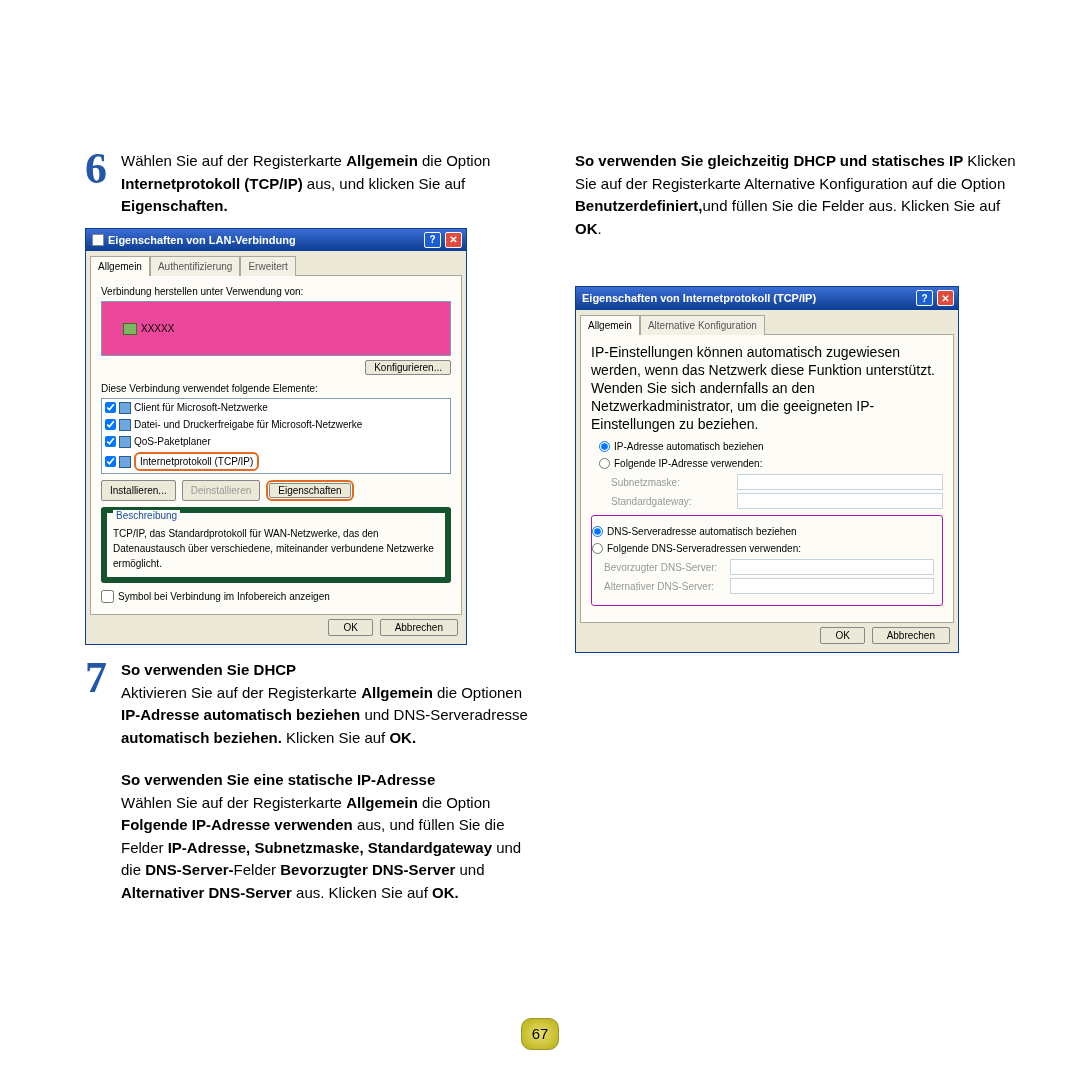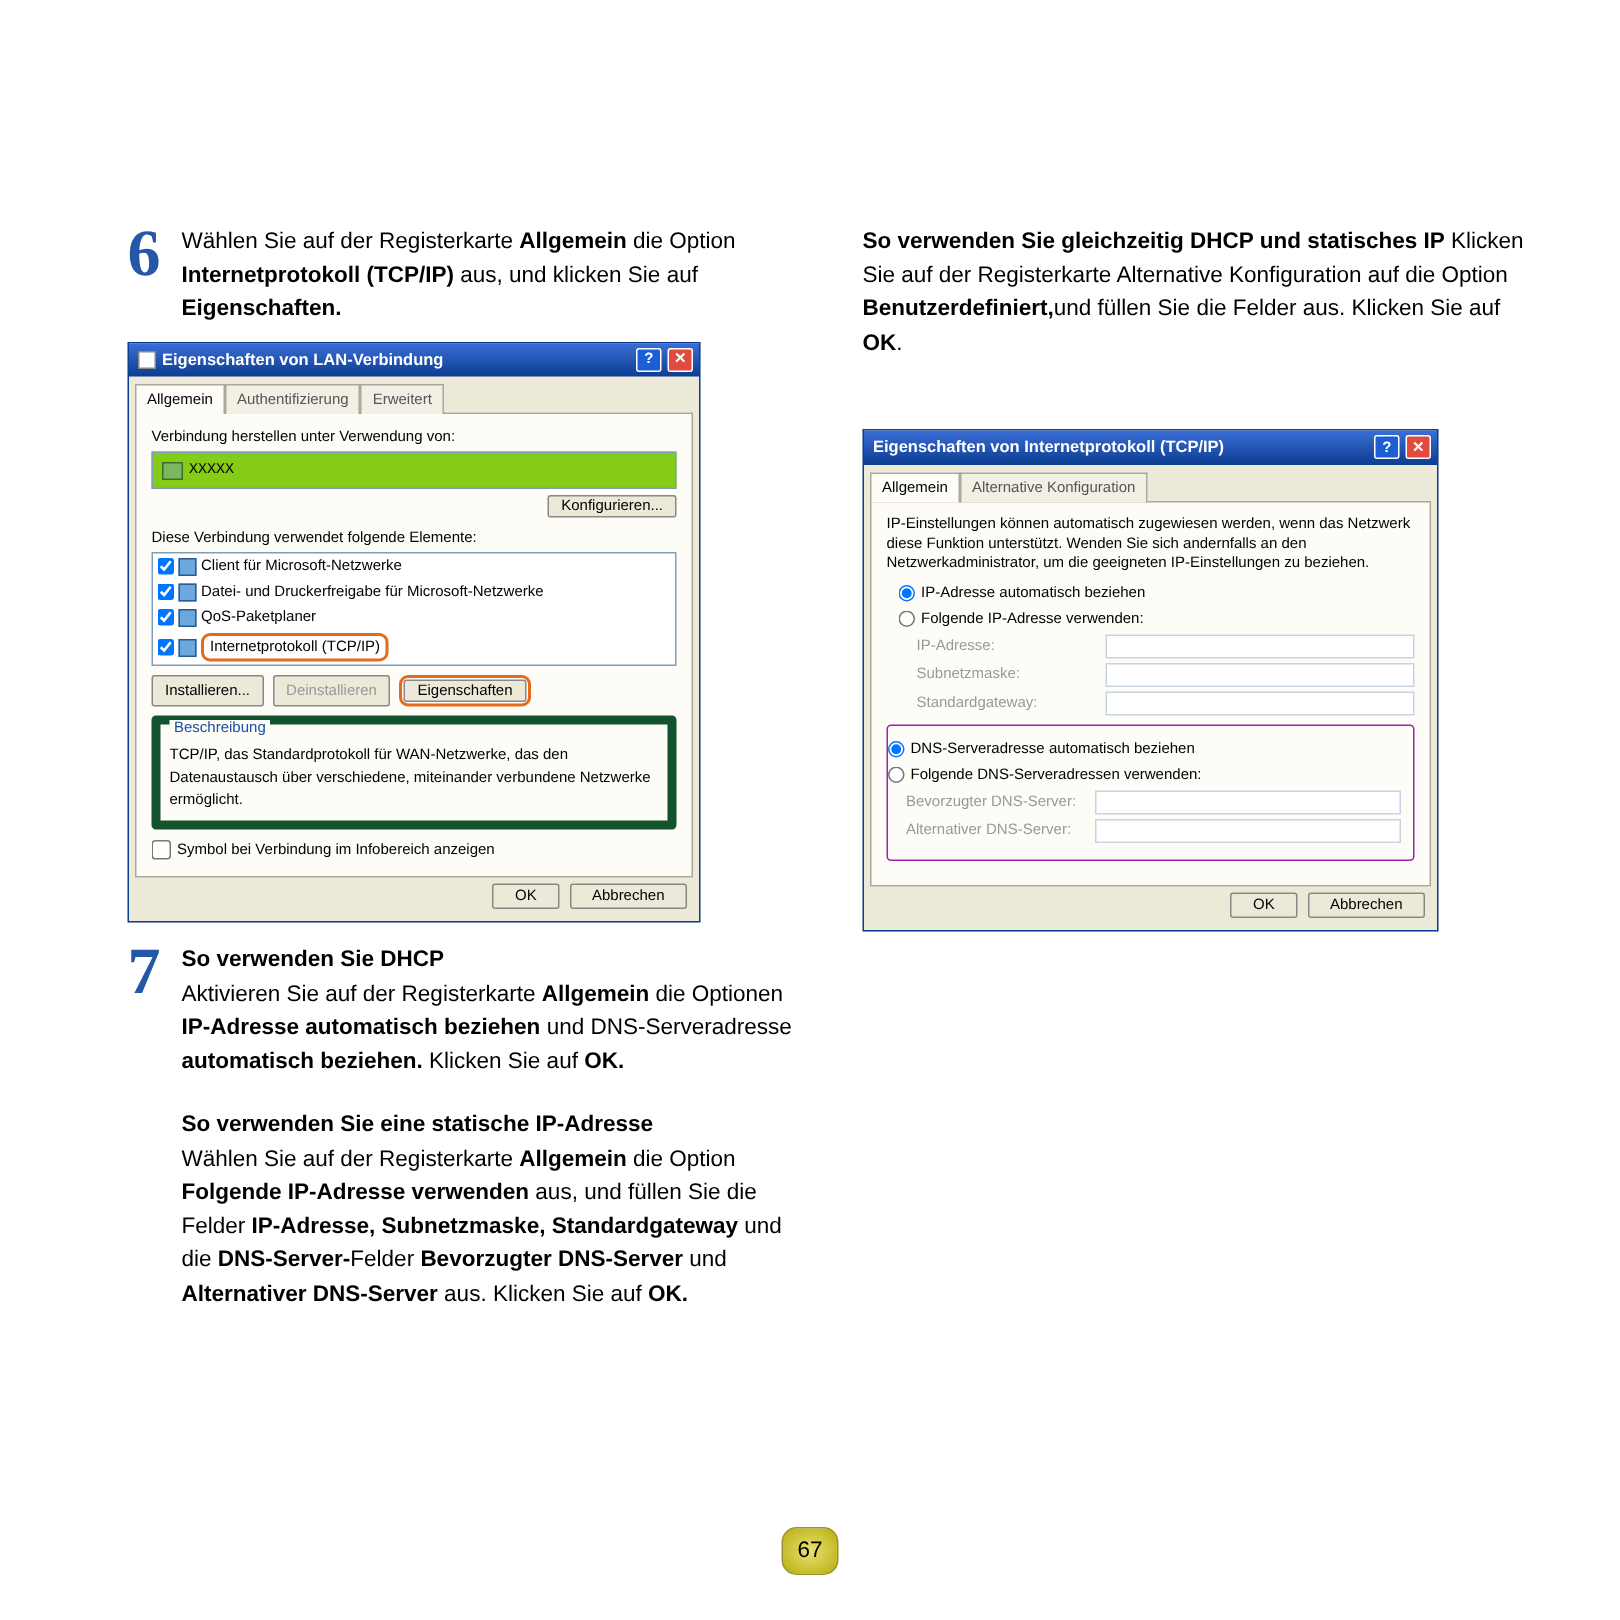--- a/index.html
+++ b/index.html
@@ -62,21 +62,21 @@
   .tbtn.close { background:#e04a3f; }
   .tabs { display:flex; gap:0; margin: 4px 0 0 4px; }
   .tab {
     background:#fdfcf7; border:1px solid #aca899; border-bottom:none;
     padding:2px 7px 2px 7px; font-size:10px; position:relative; top:1px;
   }
   .tab.inactive { background:#f2efe4; color:#555; }
   .tabpanel { border:1px solid #aca899; background:#fdfcf7; margin: 0 4px 4px 4px; padding:8px 10px 10px 10px; }
 
   .smlabel { font-size:10px; margin-bottom:2px; }
-  .listbox { border:1px solid #7f9db9; background:#84cc16; padding:3px; margin-bottom:4px; font-size:10px;font-family:Liberation Mono, monospace; }
+  .listbox { border:1px solid #7f9db9; background:#ec4899; padding:18px; margin-bottom:4px; font-size:10px; }
   .adapter { display:flex; align-items:center; gap:4px; padding:1px 3px; }
   .nic-ico { width:14px; height:12px; background:#7bb661; border:1px solid #3d6b2a; }
   .btn {
     background:#ece9d8; border:1px solid #888; border-radius:2px;
     padding:1px 8px; font-size:10px; font-family:inherit;
   }
   .row-right { text-align:right; margin-bottom:6px; }
   .elements {
     border:1px solid #7f9db9; background:#fff; font-size:10px;
     margin-bottom:6px;
@@ -97,21 +97,21 @@
   
   .radio { display:flex; align-items:center; gap:4px; font-size:10px; margin:2px 0 2px 8px; }
   .radio input { width:11px; height:11px; }
   .fieldgrid { margin-left:20px; }
   .frow { display:flex; align-items:center; gap:6px; margin:3px 0; }
   .flabel { font-size:10px; color:#999; width:120px; }
   .finput {
     flex:1; height:16px; border:1px solid #c6d3e1; background:#fff;
   }
   .group { border:1px solid #a21caf; border-radius:3px; padding:6px 8px 8px 0; margin:6px 0; }
-  .infotext { font-size:10px; margin-bottom:6px; line-height:1.3; }
+  .infotext { font-size:14px; margin-bottom:6px; line-height:1.3; }
 
   .pagenum-wrap { position:absolute; bottom:30px; left:0; width:100%; text-align:center; }
   .pagenum {
     display:inline-block;
     background: radial-gradient(ellipse at center, #e8e070 0%, #c0b820 80%);
     color:#000; font-size:15px; padding:4px 10px; border-radius:10px;
     border:1px solid #9a9430;
   }
 </style>
 </head>
@@ -226,24 +226,20 @@
           <label class="radio">
               <input type="radio" checked="" style="">
               <span>IP-Adresse automatisch beziehen</span>
             </label>
           <label class="radio">
               <input type="radio" style="">
               <span>Folgende IP-Adresse verwenden:</span>
             </label>
           <div class="fieldgrid">
             <div class="frow">
-                <span class="flabel">IP-Adresse:</span>
-                <div class="finput"></div>
-              </div>
-            <div class="frow">
                 <span class="flabel">Subnetzmaske:</span>
                 <div class="finput"></div>
               </div>
             <div class="frow">
                 <span class="flabel">Standardgateway:</span>
                 <div class="finput"></div>
               </div>
           </div>
         </div>
         <div class="group">

